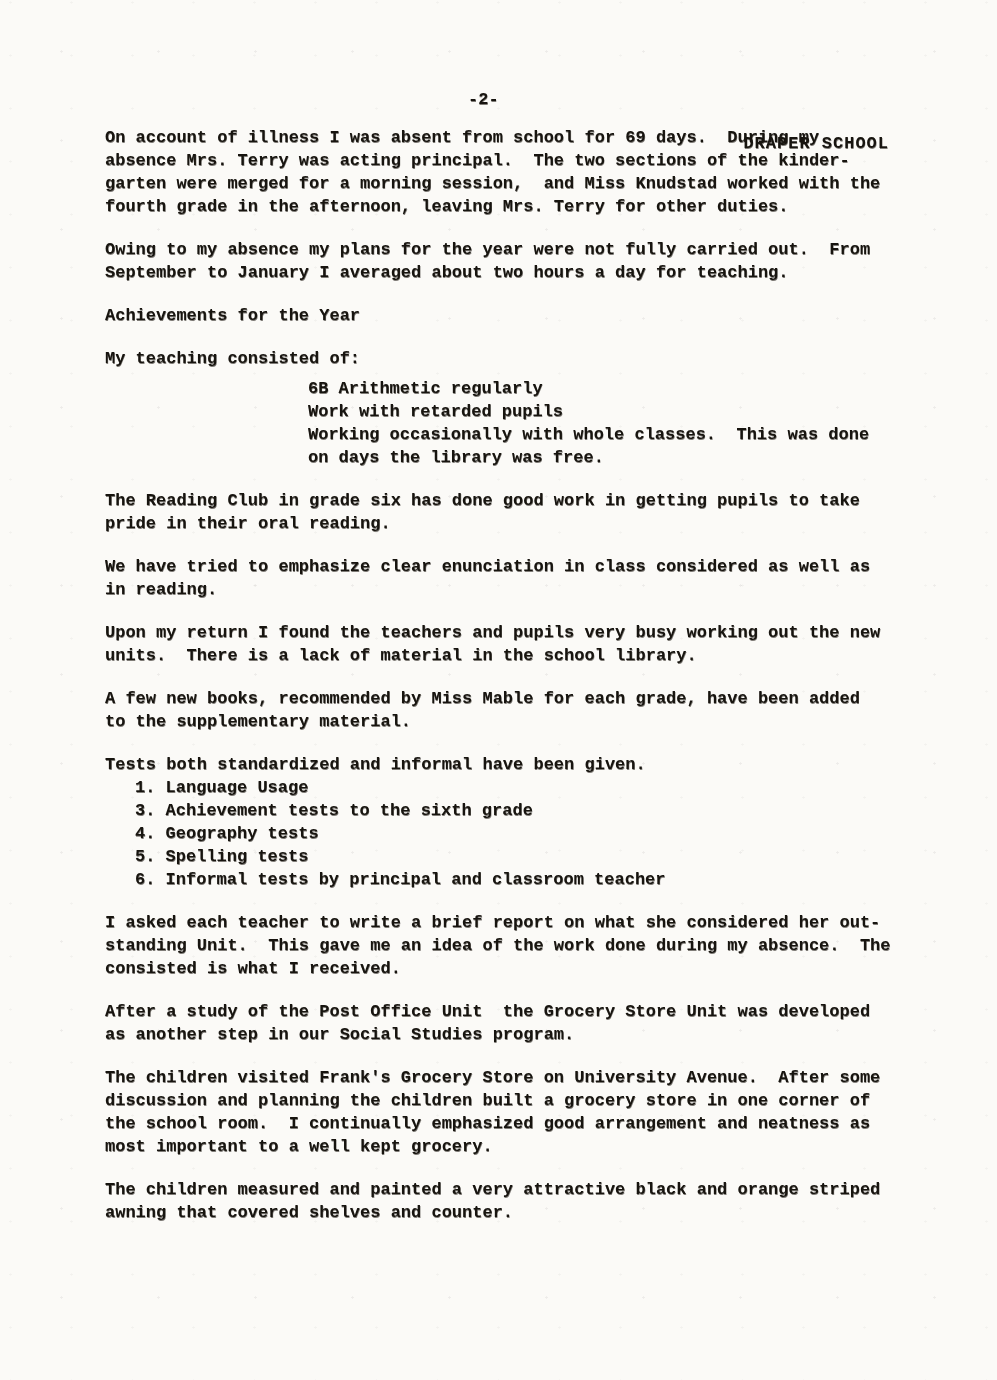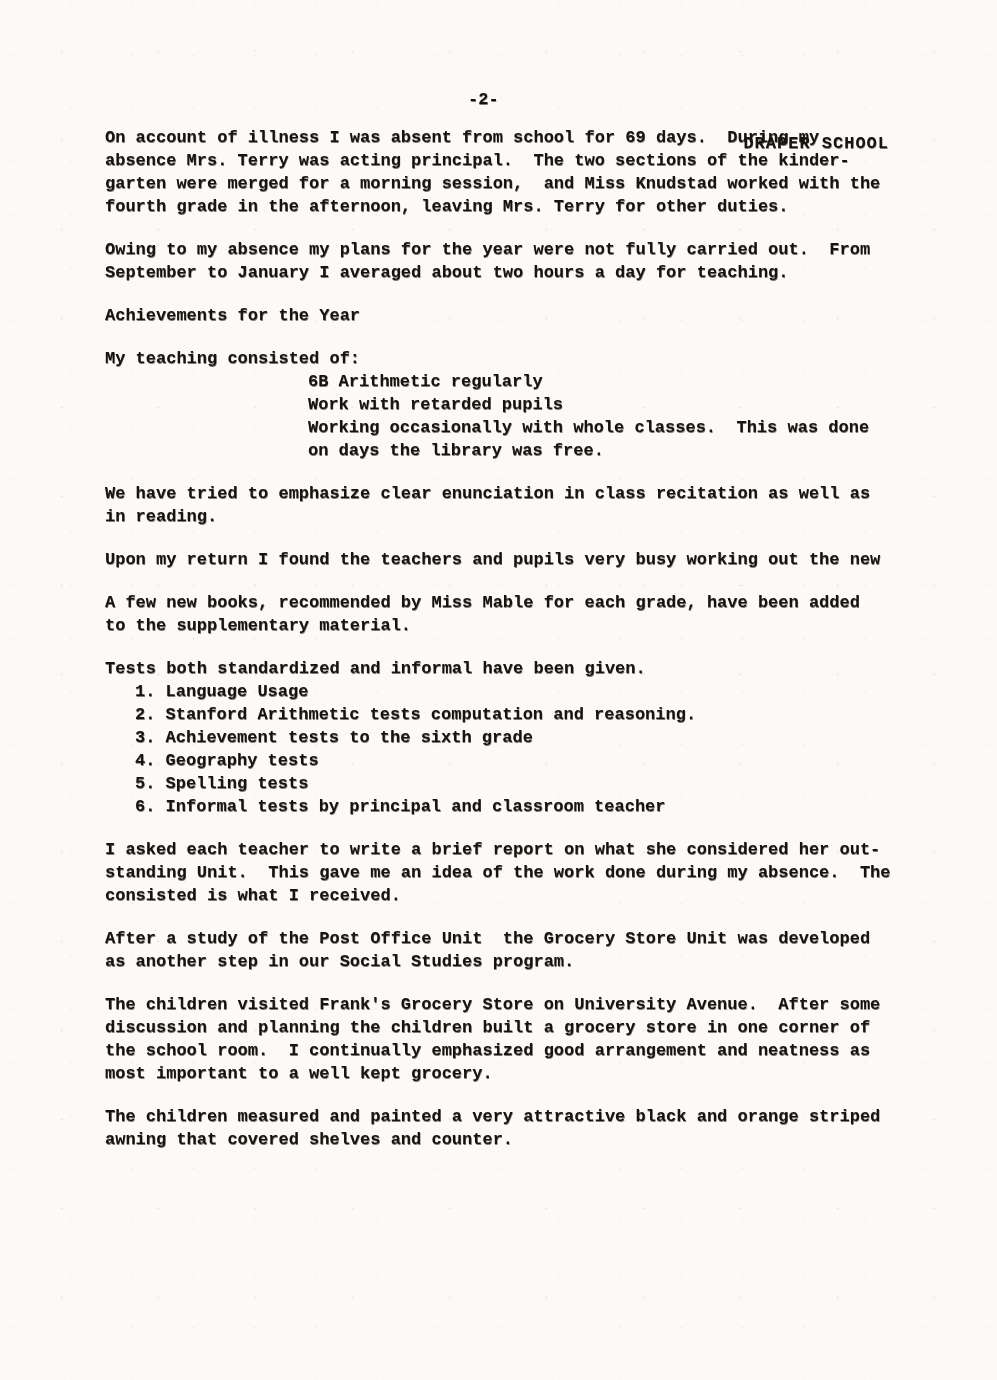--- a/index.html
+++ b/index.html
@@ -54,20 +54,21 @@
     width:830px;
   }
   .para{
     margin:0 0 20px 0;
   }
   .ln{
     white-space:pre;
   }
   .indent-teaching{
     padding-left:203px;
+    margin-top:7px;
   }
   .indent-list{
     padding-left:30px;
   }
   .indent-heading{
     padding-left:85px;
   }
 </style>
 </head>
 <body>
@@ -100,40 +101,44 @@
     <div class="para">
       <div class="ln">My teaching consisted of:</div>
       <div class="indent-teaching">
         <div class="ln">6B Arithmetic regularly</div>
         <div class="ln">Work with retarded pupils</div>
         <div class="ln">Working occasionally with whole classes.  This was done</div>
         <div class="ln">on days the library was free.</div>
       </div>
     </div>
 
+    <div class="para">
+      <div class="ln">The Reading Club in grade six has done good work in getting pupils to take</div>
+      <div class="ln">pride in their oral reading.</div>
+    </div>
 
     <div class="para">
-      <div class="ln">We have tried to emphasize clear enunciation in class recitation as well as</div>
+      <div class="ln">We have tried to emphasize clear enunciation in class considered as well as</div>
       <div class="ln">in reading.</div>
     </div>
 
     <div class="para">
       <div class="ln">Upon my return I found the teachers and pupils very busy working out the new</div>
+      <div class="ln">units.  There is a lack of material in the school library.</div>
     </div>
 
     <div class="para">
       <div class="ln">A few new books, recommended by Miss Mable for each grade, have been added</div>
       <div class="ln">to the supplementary material.</div>
     </div>
 
     <div class="para">
       <div class="ln">Tests both standardized and informal have been given.</div>
       <div class="indent-list">
         <div class="ln">1. Language Usage</div>
-        <div class="ln">2. Stanford Arithmetic tests computation and reasoning.</div>
         <div class="ln">3. Achievement tests to the sixth grade</div>
         <div class="ln">4. Geography tests</div>
         <div class="ln">5. Spelling tests</div>
         <div class="ln">6. Informal tests by principal and classroom teacher</div>
       </div>
     </div>
 
     <div class="para">
       <div class="ln">I asked each teacher to write a brief report on what she considered her out-</div>
       <div class="ln">standing Unit.  This gave me an idea of the work done during my absence.  The</div>

